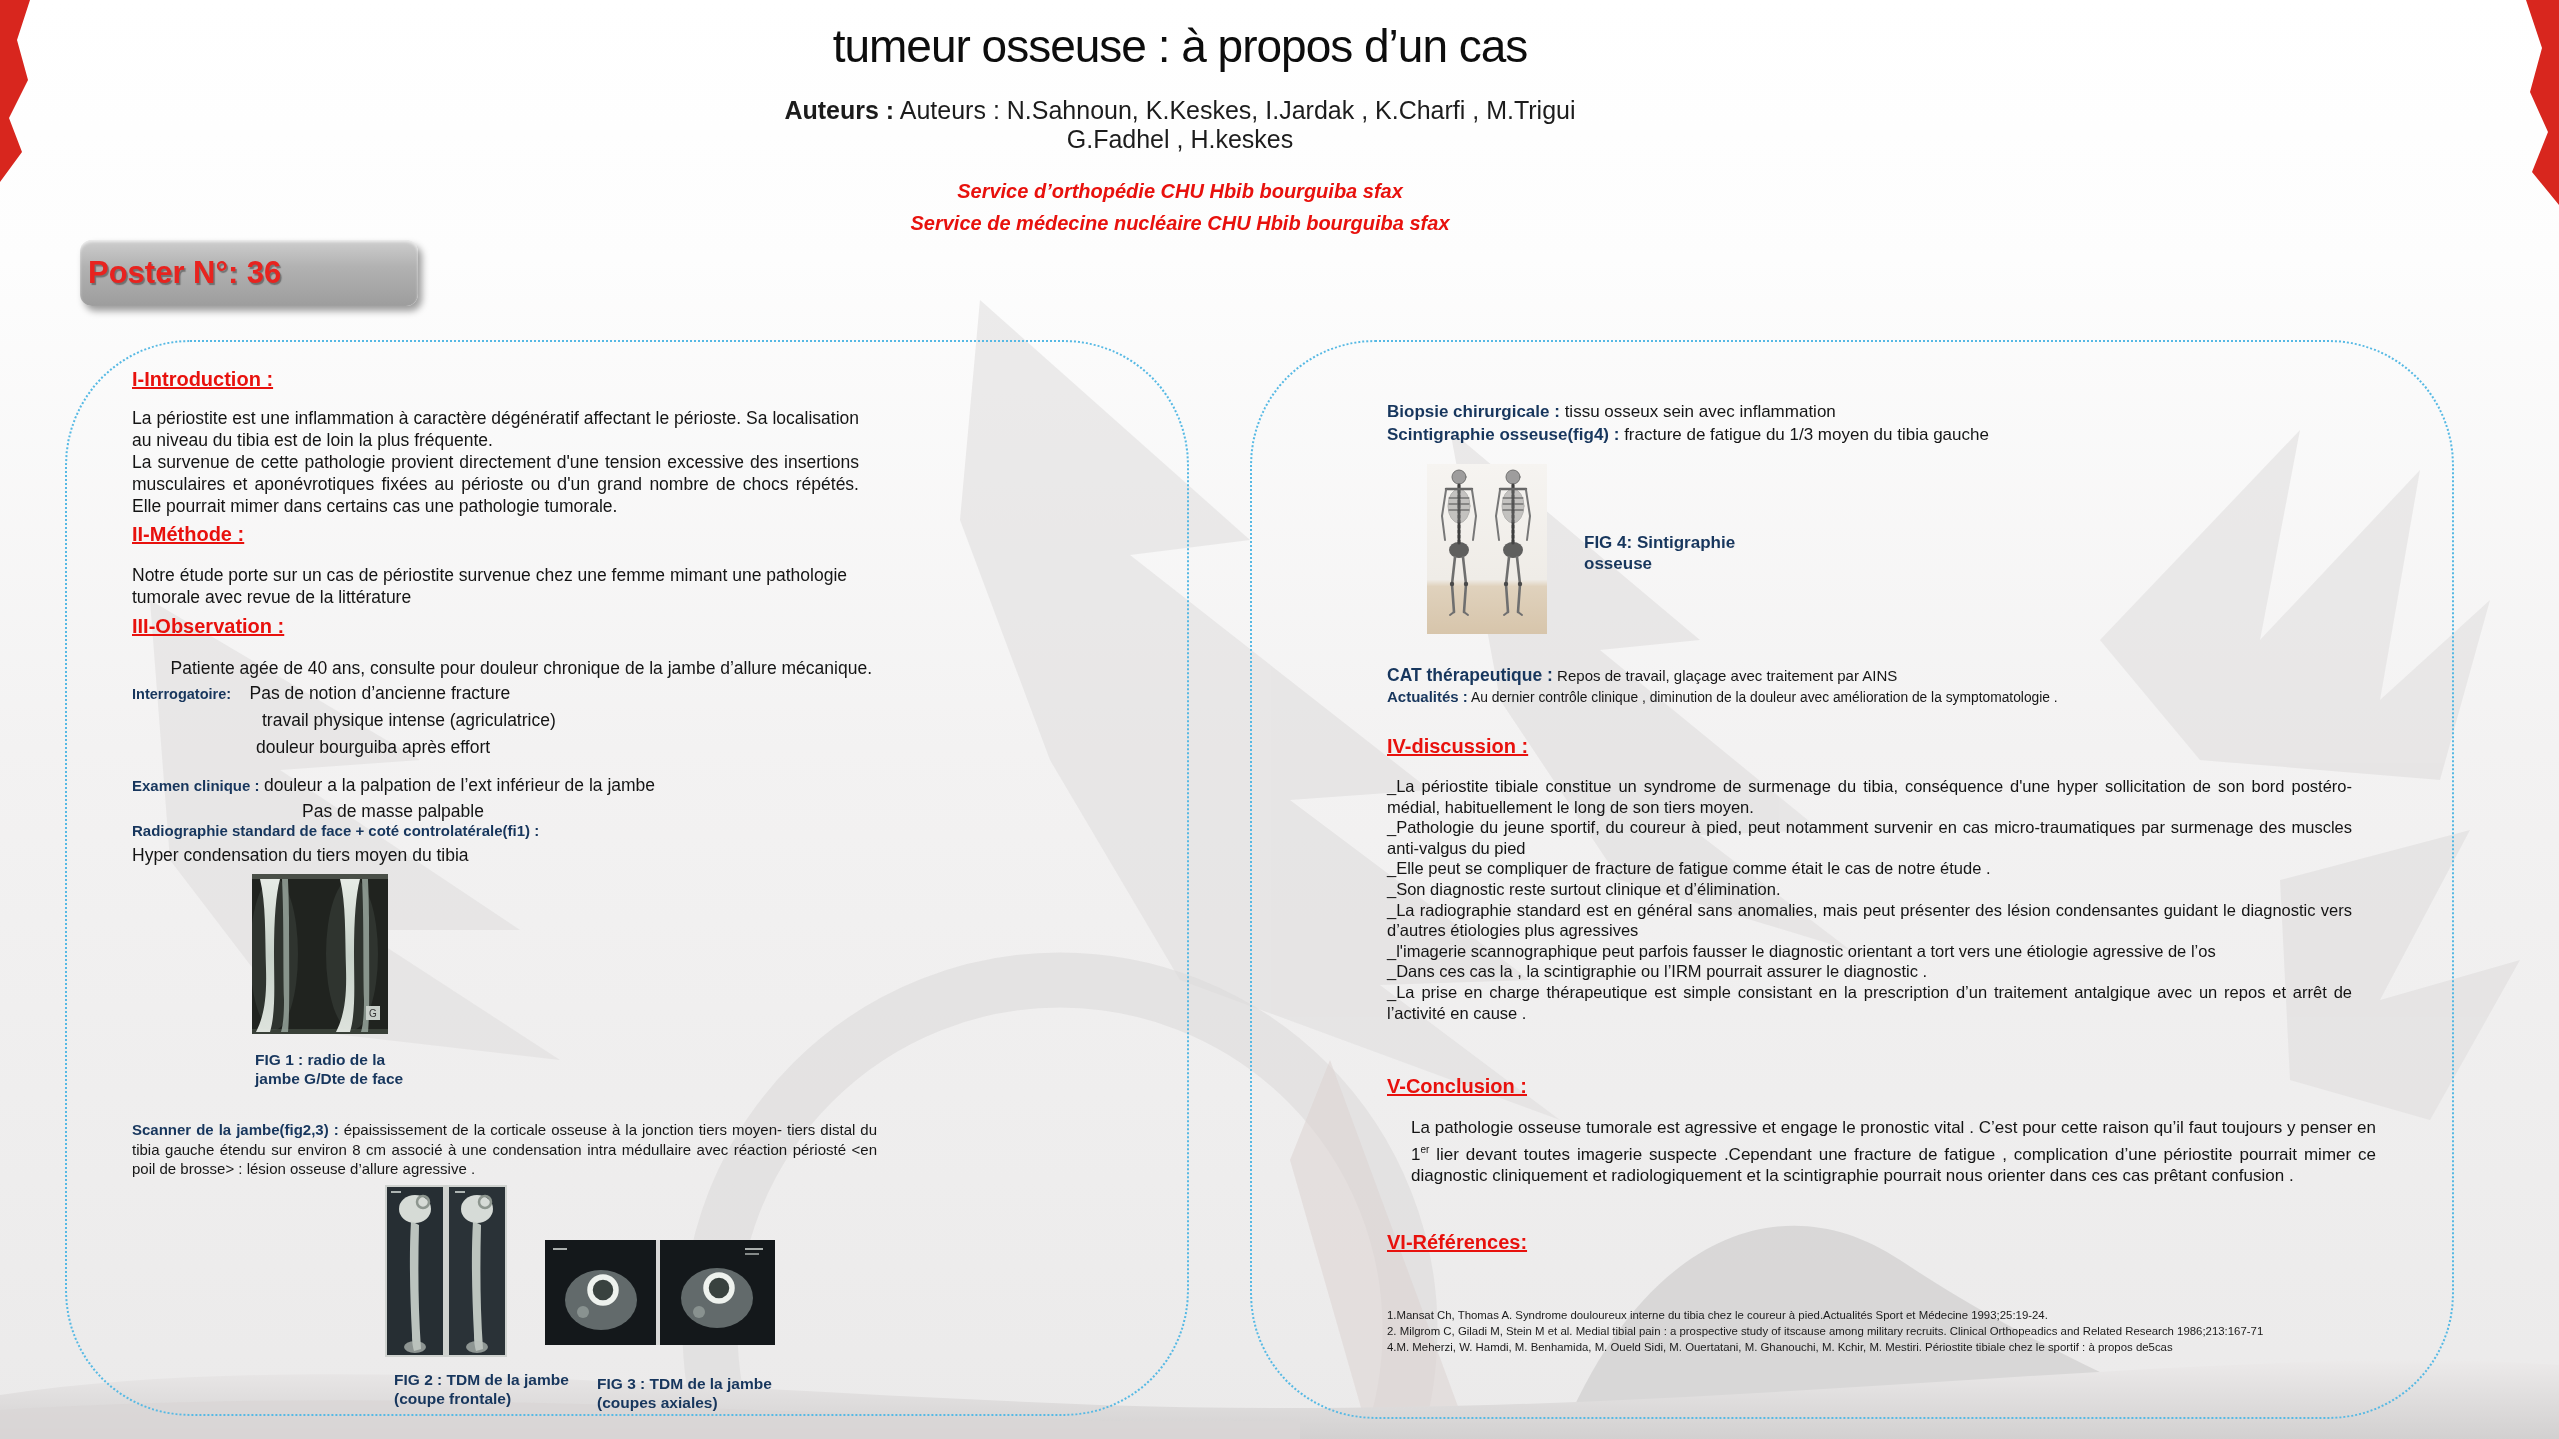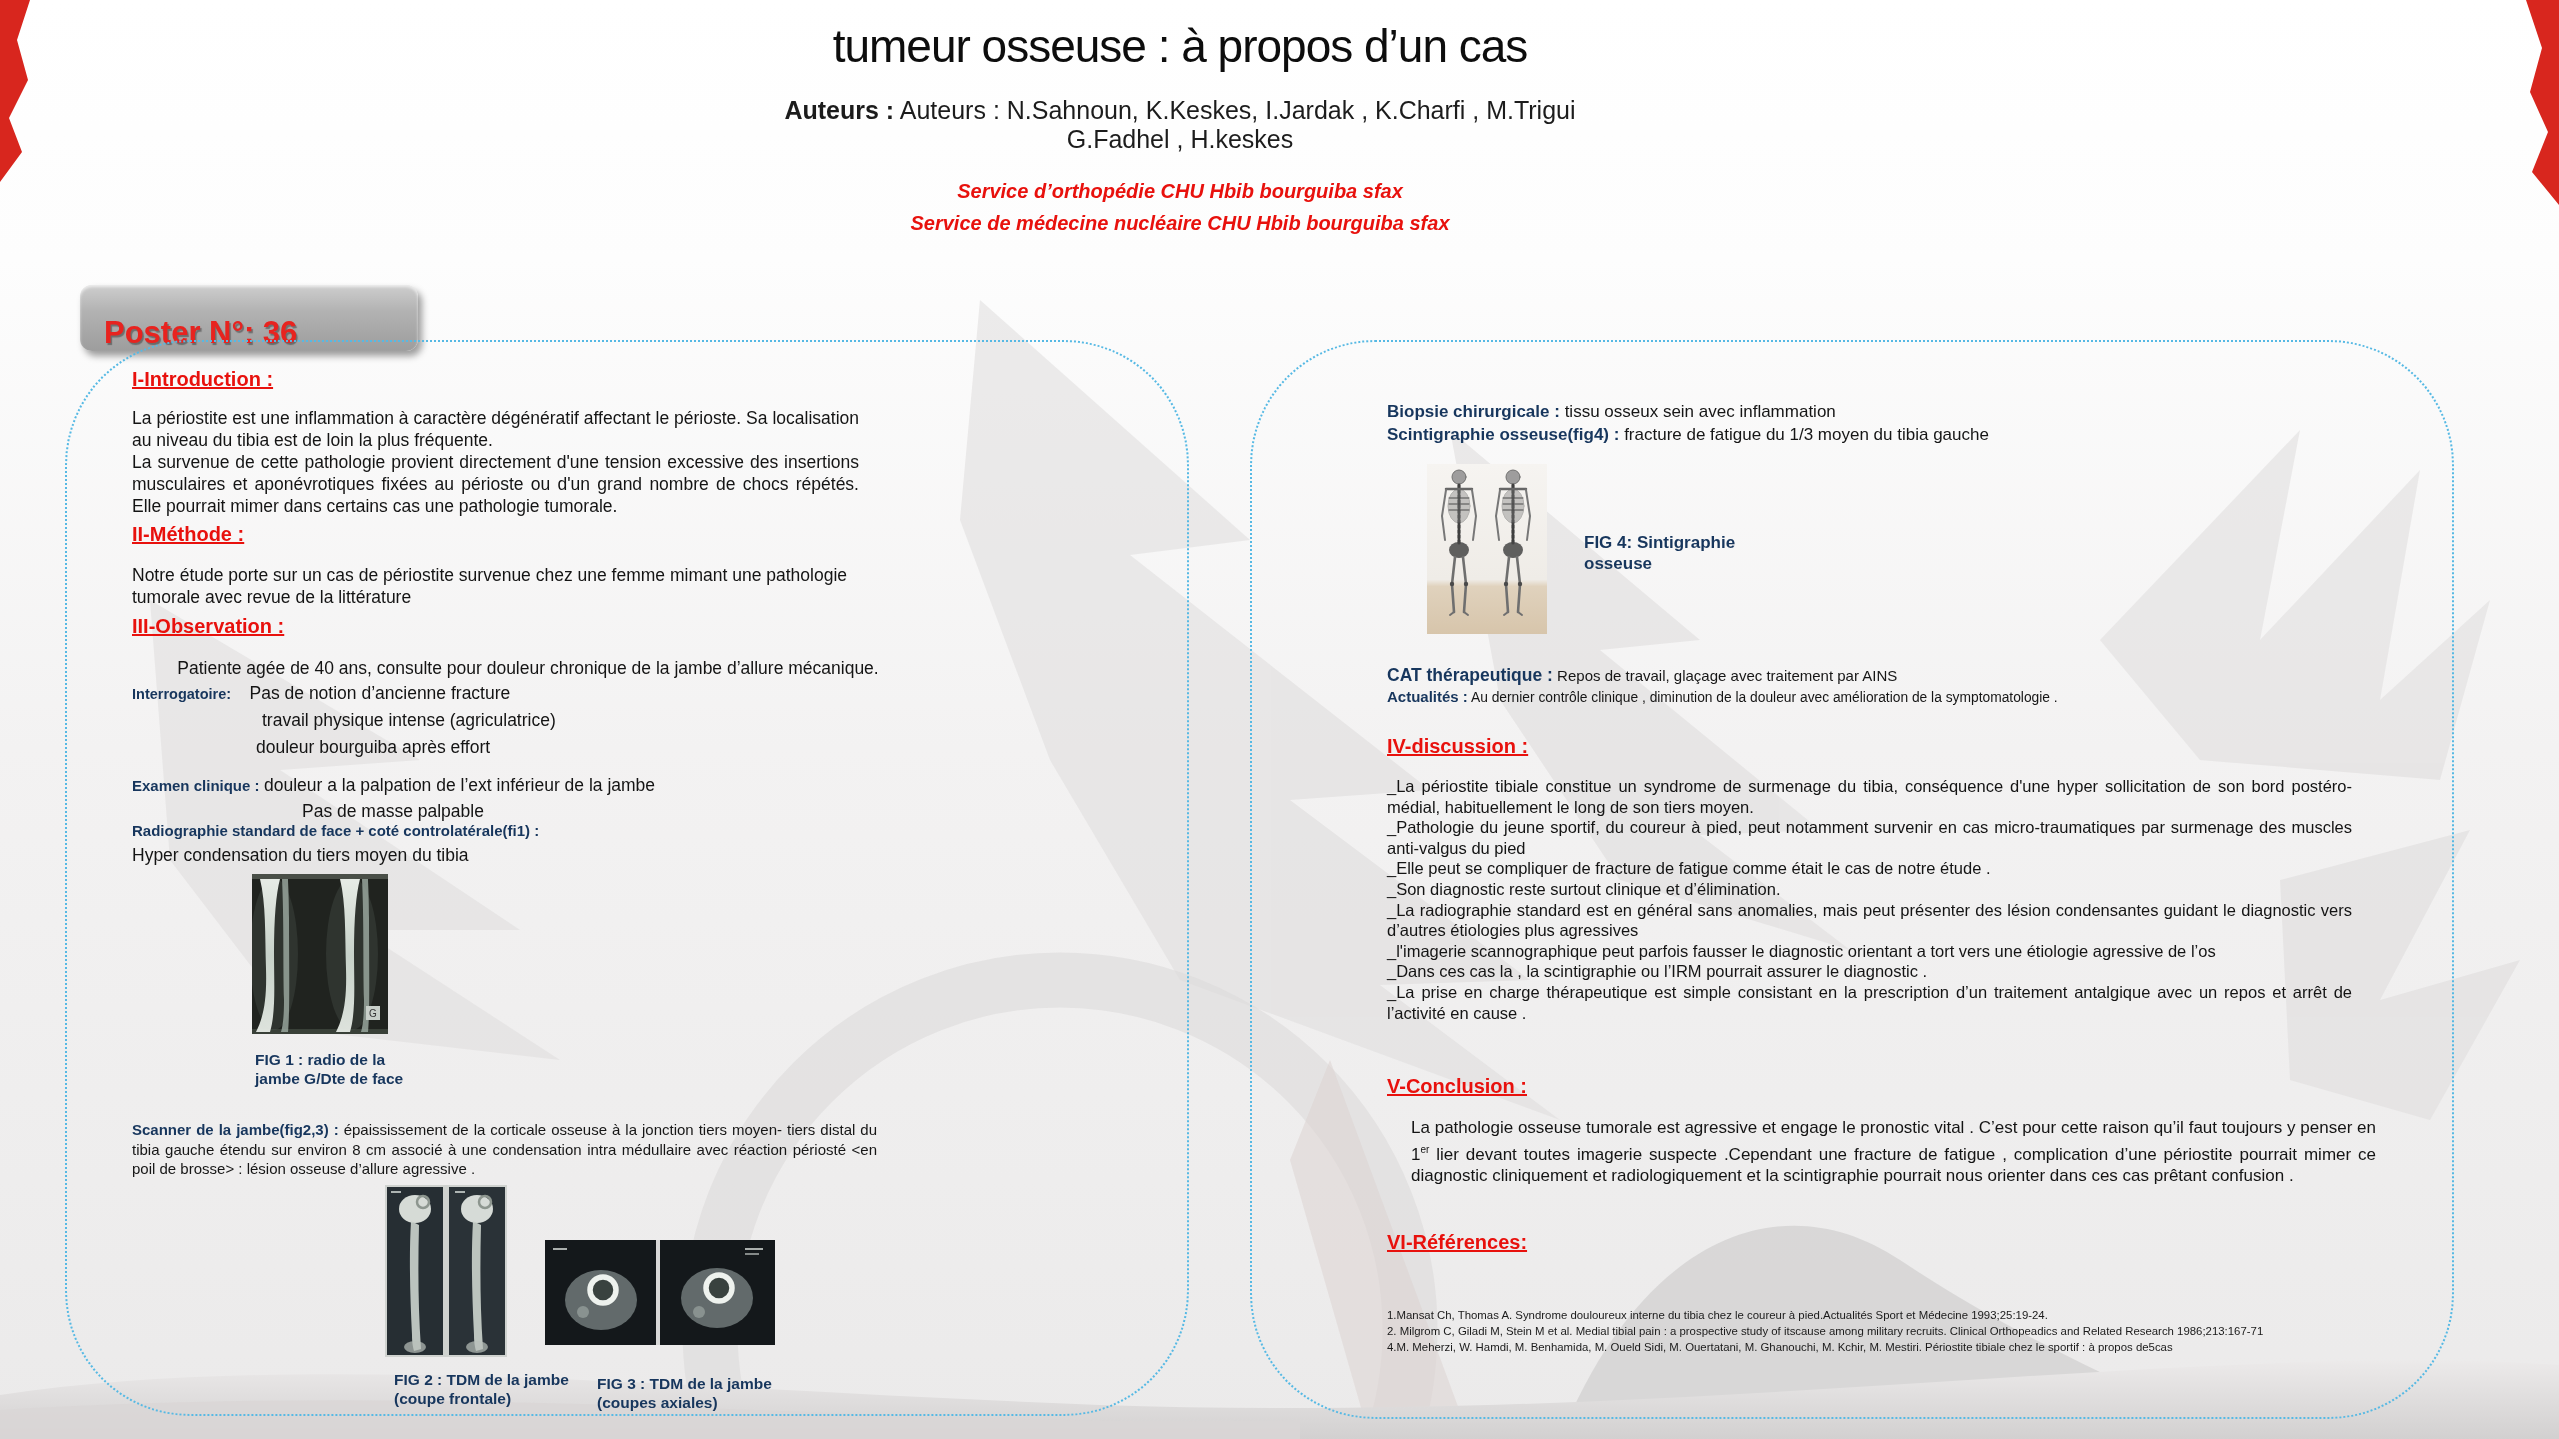--- a/index.html
+++ b/index.html
@@ -14,21 +14,21 @@
   .title{font-size:46px;line-height:57px;color:#0d0d0d;letter-spacing:-1px;}
   .authors{margin-top:22px;font-size:25px;line-height:27px;color:#1c1c1c;}
   .authors .b{font-weight:bold;}
   .service{margin-top:26px;font-size:20px;line-height:24px;color:#e8110d;font-style:italic;font-weight:bold;}
   .service.s2{margin-top:8px;}
   
   .badge{
     position:absolute;left:80px;top:240px;width:338px;height:66px;border-radius:12px;
     background:linear-gradient(180deg,#cecece 0%,#b2b2b2 40%,#9d9d9d 100%);
     box-shadow:4px 5px 7px rgba(0,0,0,.38), inset 0 2px 3px rgba(255,255,255,.65);
-    display:flex;align-items:flex-end;padding-left:24px;box-sizing:border-box;margin-top:45px;
+    display:flex;align-items:center;padding-left:8px;box-sizing:border-box;
   }
   .badge span{font-size:31px;font-weight:bold;color:#e8231f;text-shadow:1.5px 1.5px 1px rgba(40,40,40,.45);}
   
   .panel{position:absolute;border:2px dotted #56b9e4;background:transparent;}
   .panel.left{left:65px;top:340px;width:1120px;height:1072px;border-radius:125px;}
   .panel.right{left:1250px;top:340px;width:1200px;height:1075px;border-radius:125px;}
   .blk{position:absolute;}
   .h-red{color:#e8110d;font-weight:bold;text-decoration:underline;font-size:20px;line-height:24px;}
   .body17{font-size:17.5px;line-height:22px;text-align:justify;color:#141414;}
   .body16{font-size:16.5px;line-height:20.6px;text-align:justify;color:#141414;}
@@ -93,21 +93,21 @@
     <div class="blk h-red" style="left:65px;top:25px;">I-Introduction :</div>
     <div class="blk body17" style="left:65px;top:65px;width:727px;">
       <div>La périostite est une inflammation à caractère dégénératif affectant le périoste. Sa localisation au niveau du tibia est de loin la plus fréquente.</div>
       <div>La survenue de cette pathologie provient directement d'une tension excessive des insertions musculaires et aponévrotiques fixées au périoste ou d'un grand nombre de chocs répétés. Elle pourrait mimer dans certains cas une pathologie tumorale.</div>
     </div>
 
     <div class="blk h-red" style="left:65px;top:180px;">II-Méthode :</div>
     <div class="blk body17" style="left:65px;top:222px;width:727px;text-align:left;">Notre étude porte sur un cas de périostite survenue chez une femme mimant une pathologie tumorale avec revue de la littérature</div>
 
     <div class="blk h-red" style="left:65px;top:272px;">III-Observation :</div>
-    <div class="blk body17" style="left:65px;top:315px;width:740px;text-align:center;margin-left:26px;">Patiente agée de 40 ans, consulte pour douleur chronique de la jambe d’allure mécanique.</div>
+    <div class="blk body17" style="left:65px;top:315px;width:740px;text-align:right;">Patiente agée de 40 ans, consulte pour douleur chronique de la jambe d’allure mécanique.</div>
 
     <div class="blk" style="left:65px;top:340px;width:740px;">
       <span class="lbl sm">Interrogatoire:</span>
       <span class="body17" style="padding-left:14px;">Pas de notion d’ancienne fracture</span>
       <div class="body17" style="padding-left:130px;margin-top:5px;text-align:left;">travail physique intense (agriculatrice)</div>
       <div class="body17" style="padding-left:124px;margin-top:5px;text-align:left;">douleur bourguiba après effort</div>
     </div>
 
     <div class="blk" style="left:65px;top:432px;width:740px;">
       <span class="lbl" style="font-size:15px;">Examen clinique :</span>

